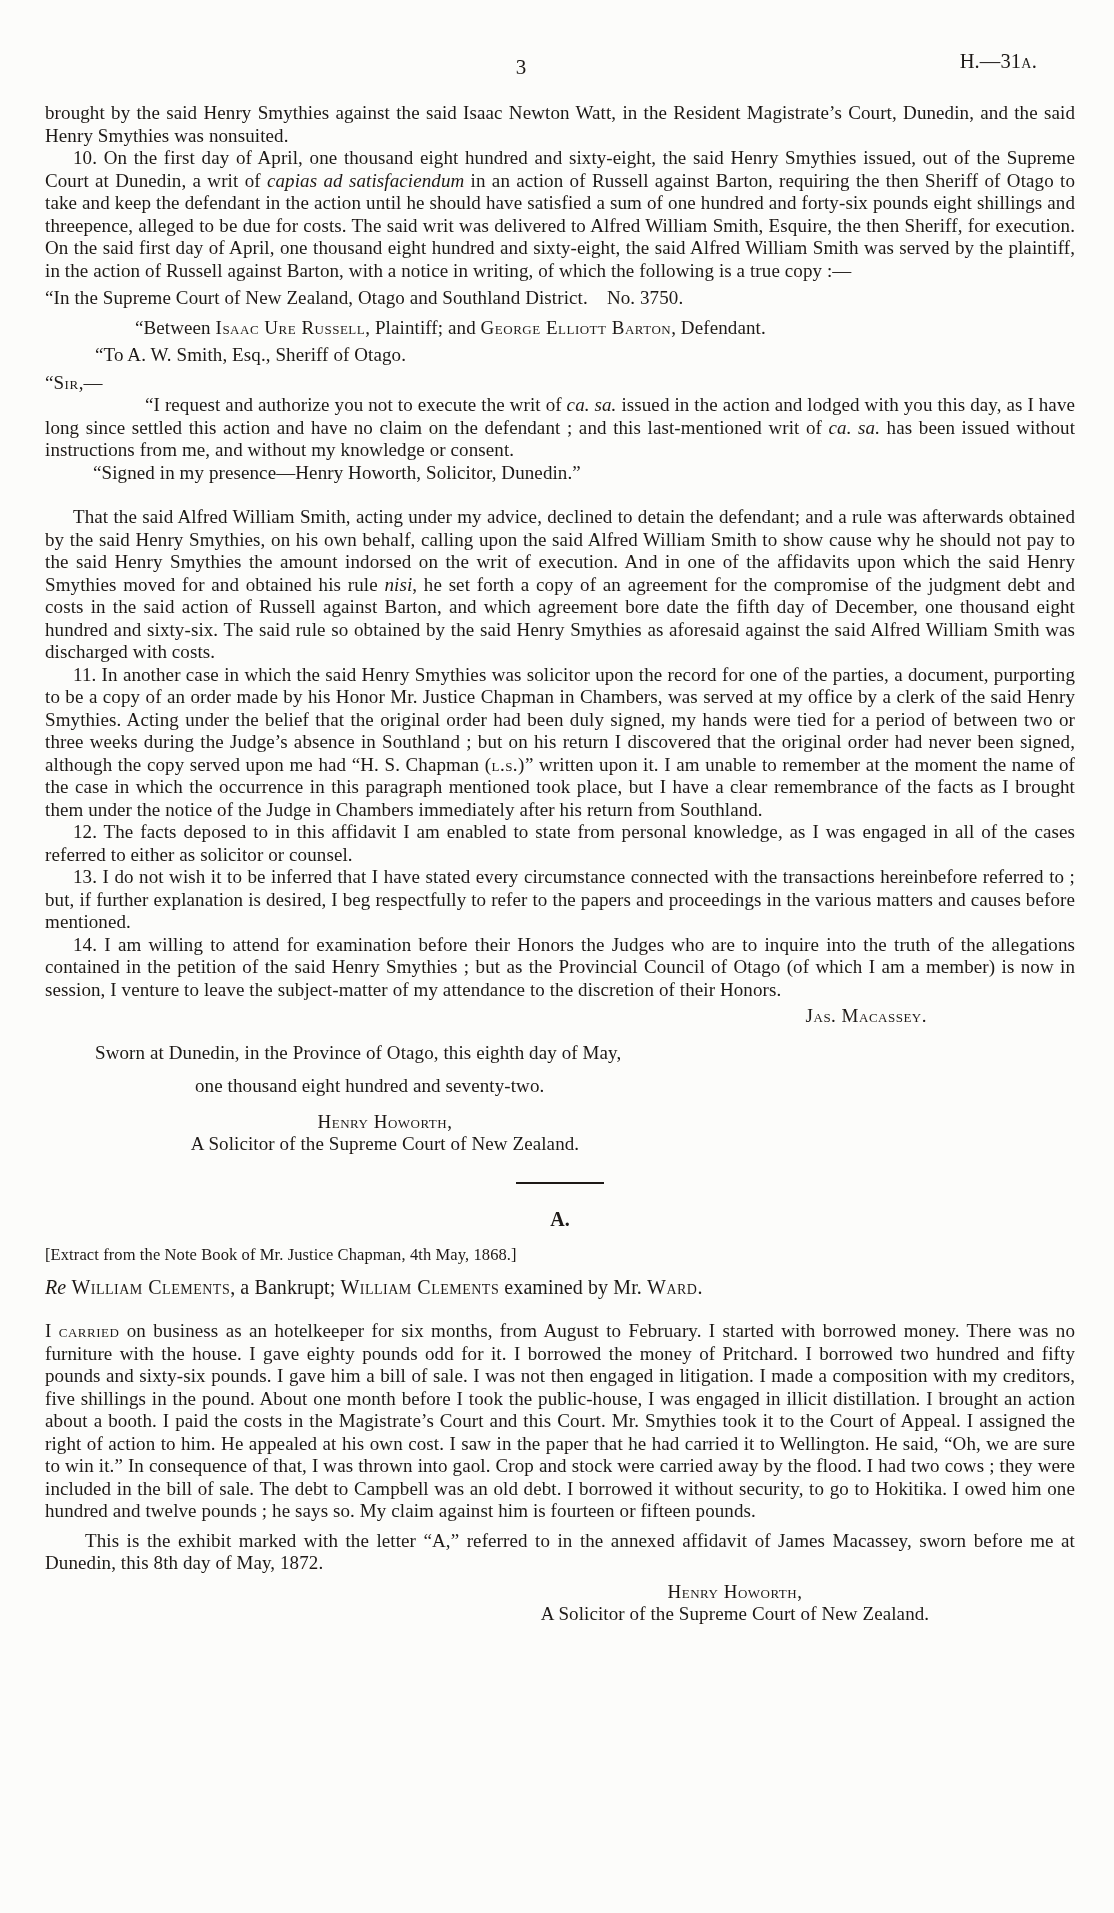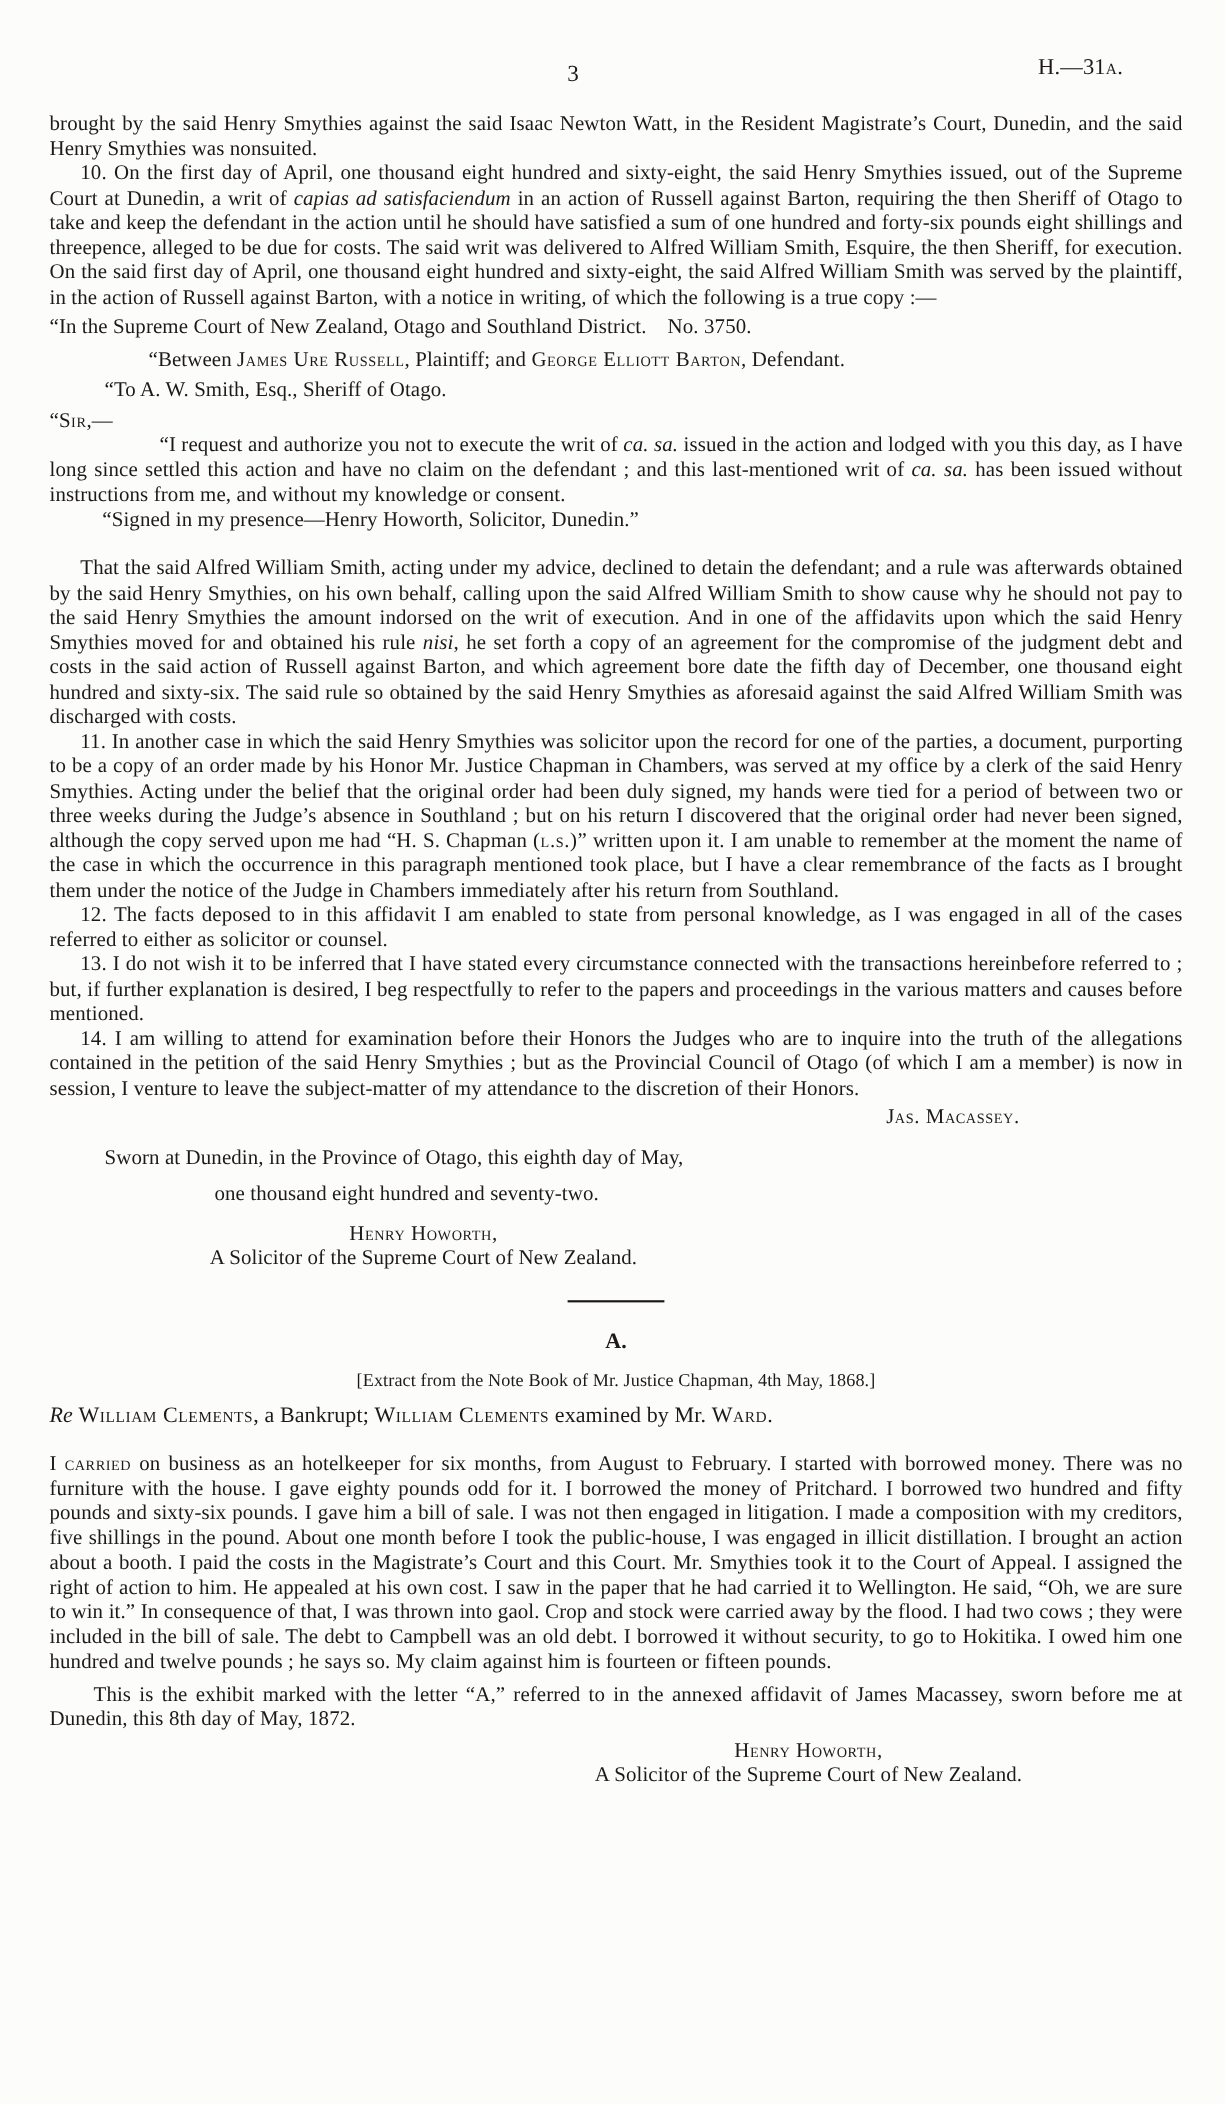--- a/index.html
+++ b/index.html
@@ -8,61 +8,61 @@
     background:#fcfcfa;color:#1d1916;
     font-family:"Liberation Serif","DejaVu Serif",serif;
     font-size:19px;line-height:22.5px;
     padding:56px 39px 0 45px;position:relative;overflow:hidden;
     letter-spacing:.1px;
   }
   .seg-i{font-style:italic;}
   .seg-sc{font-variant:small-caps;letter-spacing:.5px;}
   .page-header{position:relative;height:32px;margin-bottom:14px;}
   .page-number{position:absolute;left:0;right:78px;text-align:center;font-size:21px;}
-  .doc-code{position:absolute;right:54px;top:-6px;font-size:20.5px;}
+  .doc-code{position:absolute;right:38px;top:-6px;font-size:20.5px;}
   p{margin:0;}
   .jp{text-align:justify;}
   .ind28{text-indent:28px;}
   .ind40{text-indent:40px;}
   .ind100{text-indent:100px;}
   .mt5{margin-top:5px;}
   .mt7{margin-top:7px;}
   .ql50{padding-left:50px;}
   .ql90{padding-left:90px;}
   .ql48{padding-left:48px;font-family:Liberation Serif, serif;}
   .dated-row{display:flex;justify-content:space-between;margin-top:2px;}
   .sig-right{padding-right:148px;white-space:nowrap;}
   .deponent-sig{text-align:right;padding-right:148px;margin-top:4px;}
   .sworn{margin-top:14px;}
   .sworn-l2{padding-left:150px;margin-top:11px;}
   .sol-block-1{width:680px;text-align:center;margin-top:13px;}
   .sol-block-2{width:690px;margin-left:345px;text-align:center;margin-top:6px;}
   .divider{width:88px;border:none;border-top:2.5px solid #1d1916;margin:26px auto 0 auto;}
   .exh-label{text-align:center;font-weight:bold;font-size:20px;margin-top:24px;}
-  .exh-note{text-align:center;font-size:16.5px;margin-top:14px;}
+  .exh-note{text-align:left;font-size:16.5px;margin-top:14px;}
   .exh-heading{text-align:left;font-size:20px;margin-top:9px;}
   .mt6{margin-top:22px;}
 </style>
 </head>
 <body>
 
 <div class="page">
 
   <div class="page-header">
     <span class="page-number">3</span>
     <span class="doc-code">H.—31<span class="seg-sc">a</span>.</span>
   </div>
 
   <div>
     <p class="jp">brought by the said Henry Smythies against the said Isaac Newton Watt, in the Resident Magistrate’s Court, Dunedin, and the said Henry Smythies was nonsuited.</p>
     <p class="jp ind28">10. On the first day of April, one thousand eight hundred and sixty-eight, the said Henry Smythies issued, out of the Supreme Court at Dunedin, a writ of <span class="seg-i">capias ad satisfaciendum</span> in an action of Russell against Barton, requiring the then Sheriff of Otago to take and keep the defendant in the action until he should have satisfied a sum of one hundred and forty-six pounds eight shillings and threepence, alleged to be due for costs. The said writ was delivered to Alfred William Smith, Esquire, the then Sheriff, for execution. On the said first day of April, one thousand eight hundred and sixty-eight, the said Alfred William Smith was served by the plaintiff, in the action of Russell against Barton, with a notice in writing, of which the following is a true copy :—</p>
 
     <div>
       <p class="mt5">“In the Supreme Court of New Zealand, Otago and Southland District. No. 3750.</p>
-      <p class="mt7 ql90">“Between <span class="seg-sc">James Ure Russell</span>, Plaintiff; and <span class="seg-sc">George Elliott Barton</span>, Defendant.</p>
+      <p class="mt7 ql90">“Between <span class="seg-sc">Isaac Ure Russell</span>, Plaintiff; and <span class="seg-sc">George Elliott Barton</span>, Defendant.</p>
       <p class="mt5 ql50">“To A. W. Smith, Esq., Sheriff of Otago.</p>
       <p class="mt5">“<span class="seg-sc">Sir</span>,—</p>
       <p class="jp ind100">“I request and authorize you not to execute the writ of <span class="seg-i">ca. sa.</span> issued in the action and lodged with you this day, as I have long since settled this action and have no claim on the defendant ; and this last-mentioned writ of <span class="seg-i">ca. sa.</span> has been issued without instructions from me, and without my knowledge or consent.</p>
       <p class="ql48">“Signed in my presence—Henry Howorth, Solicitor, Dunedin.”</p>
     </div>
 
     <p class="jp ind28 mt6">That the said Alfred William Smith, acting under my advice, declined to detain the defendant; and a rule was afterwards obtained by the said Henry Smythies, on his own behalf, calling upon the said Alfred William Smith to show cause why he should not pay to the said Henry Smythies the amount indorsed on the writ of execution. And in one of the affidavits upon which the said Henry Smythies moved for and obtained his rule <span class="seg-i">nisi</span>, he set forth a copy of an agreement for the compromise of the judgment debt and costs in the said action of Russell against Barton, and which agreement bore date the fifth day of December, one thousand eight hundred and sixty-six. The said rule so obtained by the said Henry Smythies as aforesaid against the said Alfred William Smith was discharged with costs.</p>
     <p class="jp ind28">11. In another case in which the said Henry Smythies was solicitor upon the record for one of the parties, a document, purporting to be a copy of an order made by his Honor Mr. Justice Chapman in Chambers, was served at my office by a clerk of the said Henry Smythies. Acting under the belief that the original order had been duly signed, my hands were tied for a period of between two or three weeks during the Judge’s absence in Southland ; but on his return I discovered that the original order had never been signed, although the copy served upon me had “H. S. Chapman <span class="seg-sc">(l.s.)</span>” written upon it. I am unable to remember at the moment the name of the case in which the occurrence in this paragraph mentioned took place, but I have a clear remembrance of the facts as I brought them under the notice of the Judge in Chambers immediately after his return from Southland.</p>
     <p class="jp ind28">12. The facts deposed to in this affidavit I am enabled to state from personal knowledge, as I was engaged in all of the cases referred to either as solicitor or counsel.</p>
     <p class="jp ind28">13. I do not wish it to be inferred that I have stated every circumstance connected with the transactions hereinbefore referred to ; but, if further explanation is desired, I beg respectfully to refer to the papers and proceedings in the various matters and causes before mentioned.</p>

